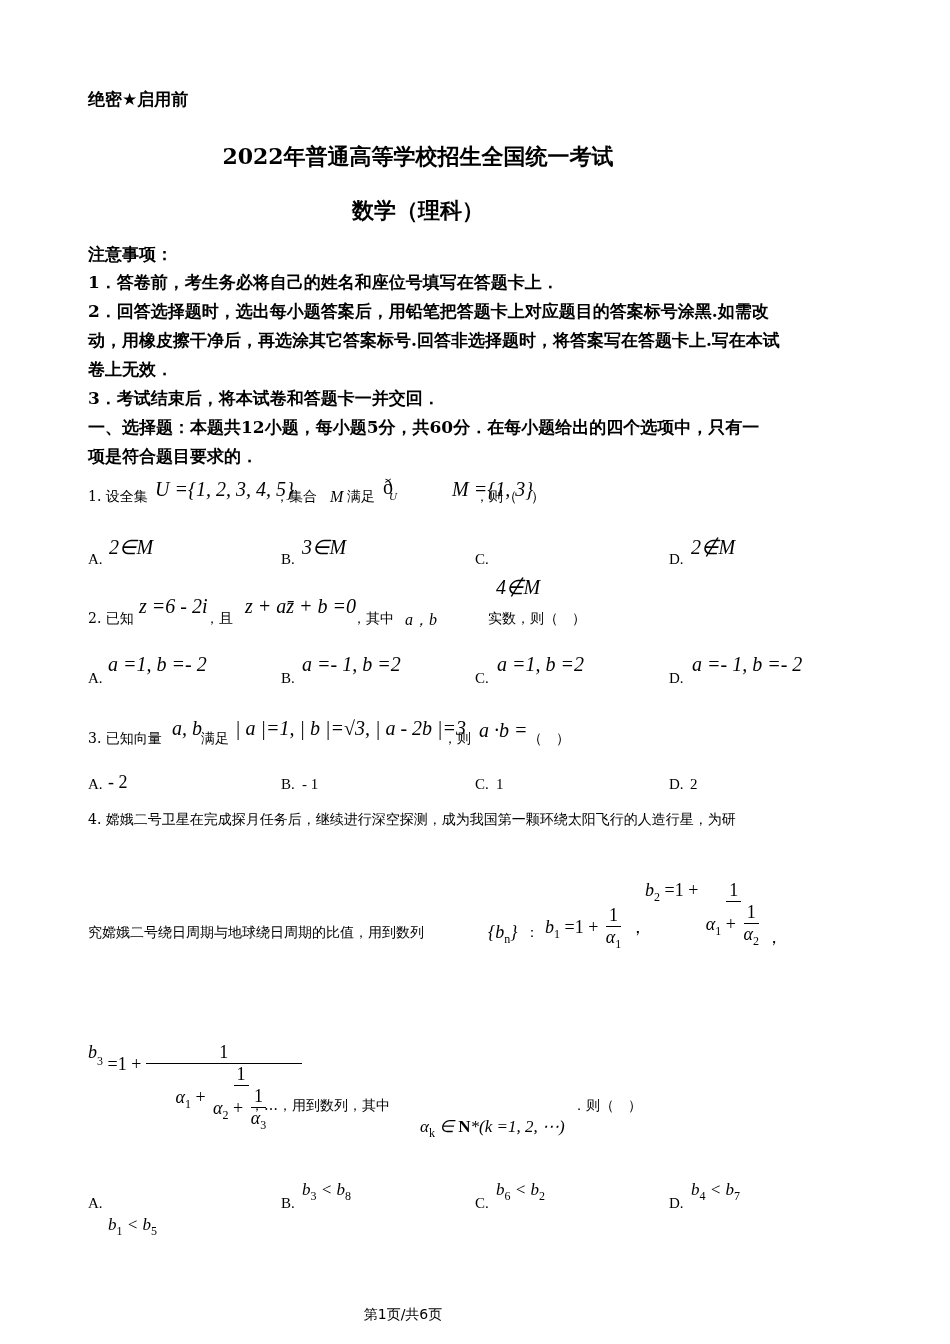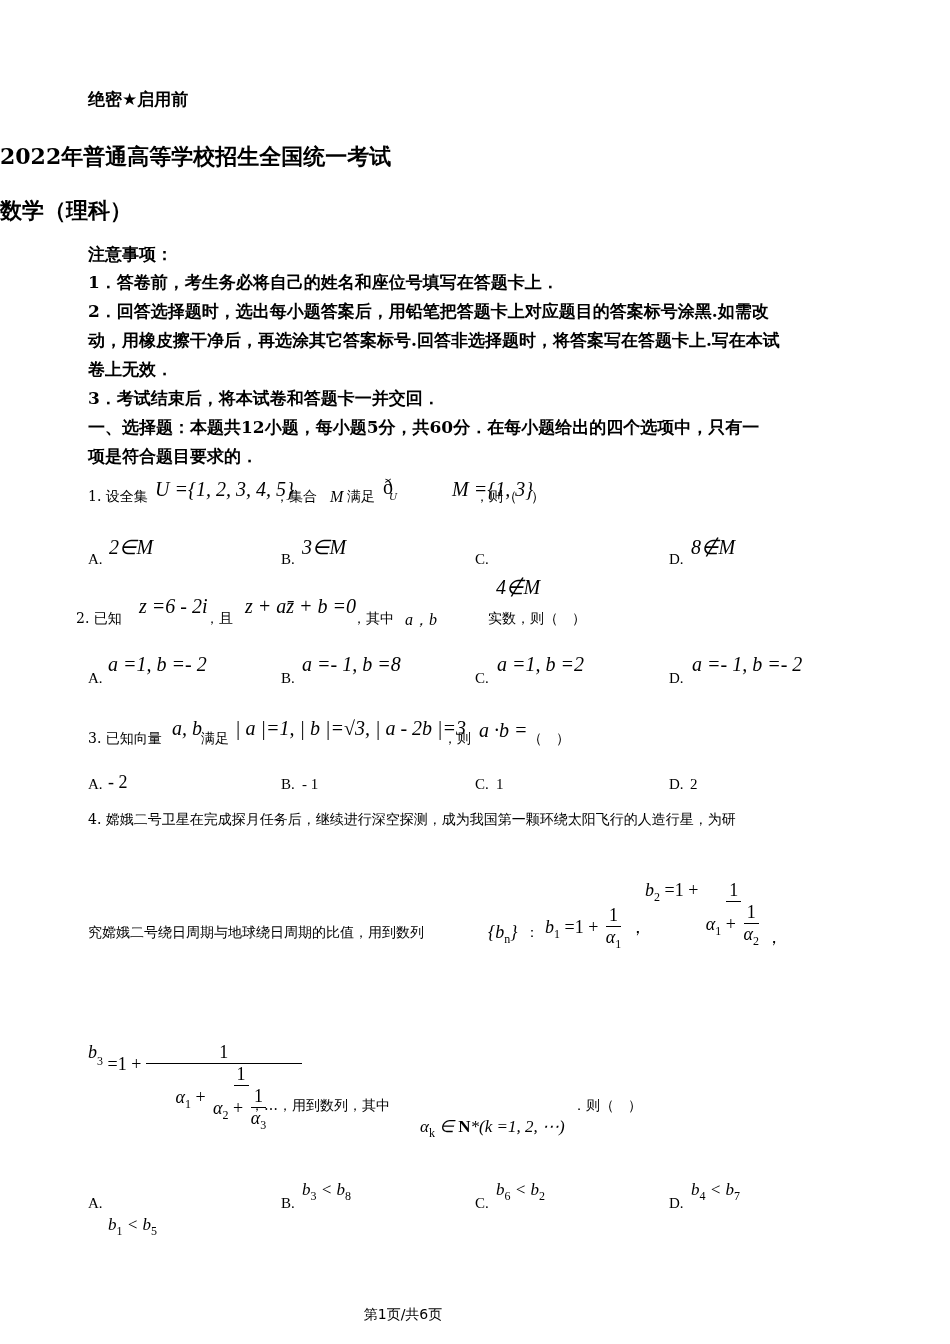--- a/index.html
+++ b/index.html
@@ -1,19 +1,19 @@
 <!DOCTYPE html>
 <html><head>
 <meta charset="utf-8">
 <style>
   html, body { margin:0; padding:0; background:#ffffff; }
   body { width:950px; height:1344px; position:relative; overflow:hidden; color:#000; font-family:"DejaVu Serif", serif; }
   .abs { position:absolute; white-space:nowrap; }
   .hd { font-family:"DejaVu Sans", sans-serif; font-weight:bold; font-size:17px; }
-  .title { font-family:"DejaVu Serif", serif; font-weight:bold; font-size:22px; left:0; width:836px; text-align:left; }
+  .title { font-family:"DejaVu Serif", serif; font-weight:bold; font-size:22px; left:0; width:836px; text-align:center; }
   .note { font-family:"DejaVu Serif", serif; font-weight:bold; font-size:17px; left:88px; }
   .q { font-family:"DejaVu Serif", serif; font-size:14px; }
   .m { font-family:"Liberation Serif", serif; font-size:20px; }
   .mi { font-family:"Liberation Serif", serif; font-style:italic; font-size:20px; }
   .opt { font-family:"Liberation Serif", serif; font-size:15px; }
   .sub { font-size:12px; vertical-align:-5px; font-style:normal; }
   .frac { display:inline-flex; flex-direction:column; align-items:center; vertical-align:middle; }
   .frac .num { border-bottom:1px solid #000; padding:0 3px; text-align:center; }
   .frac .den { padding:0 3px; text-align:center; }
   .footer { font-family:"DejaVu Sans", sans-serif; font-size:14px; left:0; width:806px; text-align:center; }
@@ -52,40 +52,40 @@
   <div>
     <span class="abs opt" style="left:281px; top:551px;">B.</span>
     <span class="abs mi" style="left:302px; top:535px;">3∈M</span>
   </div>
   <div>
     <span class="abs opt" style="left:475px; top:551px;">C.</span>
     <span class="abs mi" style="left:496px; top:535px;margin-top:40px;">4∉M</span>
   </div>
   <div>
     <span class="abs opt" style="left:669px; top:551px;">D.</span>
-    <span class="abs mi" style="left:691px; top:535px;">8∉M</span>
+    <span class="abs mi" style="left:691px; top:535px;">2∉M</span>
   </div>
 </div>
 
 <div>
-  <span class="abs q" style="left:76px; top:610px;">2. 已知</span>
+  <span class="abs q" style="left:88px; top:610px;">2. 已知</span>
   <span class="abs mi" style="left:139px; top:595px;">z =6 - 2i</span>
   <span class="abs q" style="left:205px; top:610px;">，且</span>
   <span class="abs mi" style="left:245px; top:595px;">z + az̄ + b =0</span>
   <span class="abs q" style="left:352px; top:610px;">，其中</span>
   <span class="abs q" style="left:405px; top:610px; font-family:'Liberation Serif',serif; font-style:italic; font-size:16px;">a，b</span>
   <span class="abs q" style="left:488px; top:610px;">实数，则（　）</span>
 
   <div>
     <span class="abs opt" style="left:88px; top:670px;">A.</span>
     <span class="abs mi" style="left:108px; top:653px;">a =1, b =- 2</span>
   </div>
   <div>
     <span class="abs opt" style="left:281px; top:670px;">B.</span>
-    <span class="abs mi" style="left:302px; top:653px;">a =- 1, b =8</span>
+    <span class="abs mi" style="left:302px; top:653px;">a =- 1, b =2</span>
   </div>
   <div>
     <span class="abs opt" style="left:475px; top:670px;">C.</span>
     <span class="abs mi" style="left:497px; top:653px;">a =1, b =2</span>
   </div>
   <div>
     <span class="abs opt" style="left:669px; top:670px;">D.</span>
     <span class="abs mi" style="left:692px; top:653px;font-style:italic;">a =- 1, b =- 2</span>
   </div>
 </div>

